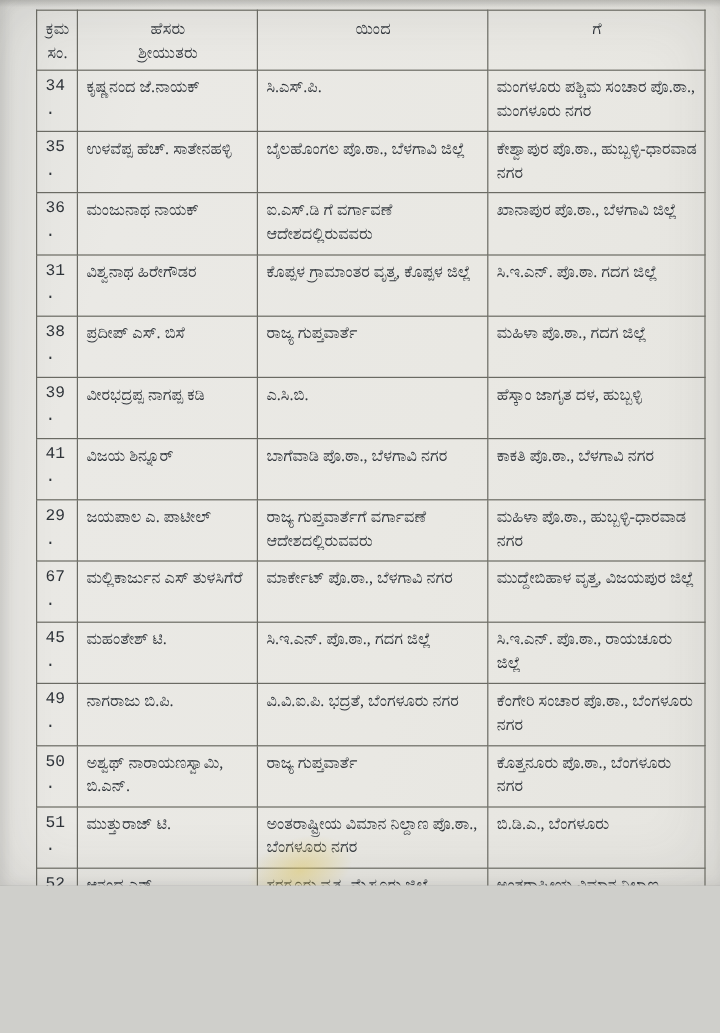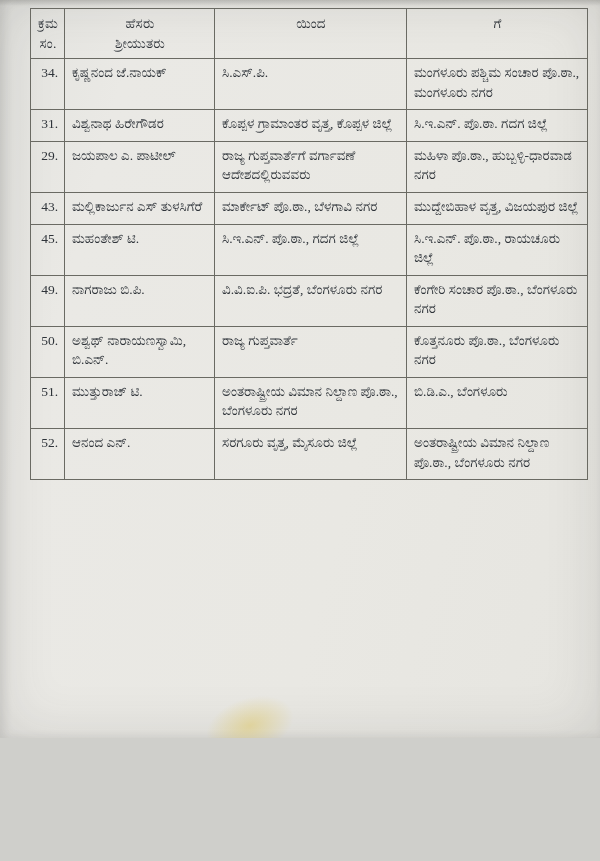--- a/index.html
+++ b/index.html
@@ -30,21 +30,21 @@
     line-height:1.45;
     font-weight:normal;
     word-wrap:break-word;
   }
   table.doc th{
     text-align:center;
     padding-top:5px;padding-bottom:5px;
     font-size:13.5px;
     letter-spacing:.2px;
   }
-  td.sl{ text-align:right; padding-left:2px;padding-right:2px; font-family:Liberation Serif, serif; }
+  td.sl{ text-align:left; padding-left:2px;padding-right:2px; font-family:Liberation Mono, monospace; }
   .hdr-line{display:block;}
   
   .smudge-yellow{
     position:absolute;left:205px;top:698px;width:90px;height:55px;
     background:radial-gradient(closest-side, rgba(222,198,95,.5), rgba(222,198,95,0));
     transform:rotate(-18deg);
     pointer-events:none;
   }
   .signature{
     position:absolute;left:222px;top:824px;width:150px;height:37px;
@@ -89,33 +89,63 @@
       </tr>
     </thead>
     <tbody>
         <tr>
       <td class="sl">34.</td>
       <td>ಕೃಷ್ಣನಂದ ಜೆ.ನಾಯಕ್</td>
       <td>ಸಿ.ಎಸ್.ಪಿ.</td>
       <td>ಮಂಗಳೂರು ಪಶ್ಚಿಮ ಸಂಚಾರ ಪೊ.ಠಾ., ಮಂಗಳೂರು ನಗರ</td>
     </tr>
         <tr>
+      <td class="sl">35.</td>
+      <td>ಉಳವೆಪ್ಪ ಹೆಚ್. ಸಾತೇನಹಳ್ಳಿ</td>
+      <td>ಬೈಲಹೊಂಗಲ ಪೊ.ಠಾ., ಬೆಳಗಾವಿ ಜಿಲ್ಲೆ</td>
+      <td>ಕೇಶ್ವಾಪುರ ಪೊ.ಠಾ., ಹುಬ್ಬಳ್ಳಿ-ಧಾರವಾಡ ನಗರ</td>
+    </tr>
+        <tr>
+      <td class="sl">36.</td>
+      <td>ಮಂಜುನಾಥ ನಾಯಕ್</td>
+      <td>ಐ.ಎಸ್.ಡಿ ಗೆ ವರ್ಗಾವಣೆ ಆದೇಶದಲ್ಲಿರುವವರು</td>
+      <td>ಖಾನಾಪುರ ಪೊ.ಠಾ., ಬೆಳಗಾವಿ ಜಿಲ್ಲೆ</td>
+    </tr>
+        <tr>
       <td class="sl">31.</td>
       <td>ವಿಶ್ವನಾಥ ಹಿರೇಗೌಡರ</td>
       <td>ಕೊಪ್ಪಳ ಗ್ರಾಮಾಂತರ ವೃತ್ತ, ಕೊಪ್ಪಳ ಜಿಲ್ಲೆ</td>
       <td>ಸಿ.ಇ.ಎನ್. ಪೊ.ಠಾ. ಗದಗ ಜಿಲ್ಲೆ</td>
+    </tr>
+        <tr>
+      <td class="sl">38.</td>
+      <td>ಪ್ರದೀಪ್ ಎಸ್. ಬಿಸೆ</td>
+      <td>ರಾಜ್ಯ ಗುಪ್ತವಾರ್ತೆ</td>
+      <td>ಮಹಿಳಾ ಪೊ.ಠಾ., ಗದಗ ಜಿಲ್ಲೆ</td>
+    </tr>
+        <tr>
+      <td class="sl">39.</td>
+      <td>ವೀರಭದ್ರಪ್ಪ ನಾಗಪ್ಪ ಕಡಿ</td>
+      <td>ಎ.ಸಿ.ಬಿ.</td>
+      <td>ಹೆಸ್ಕಾಂ ಜಾಗೃತ ದಳ, ಹುಬ್ಬಳ್ಳಿ</td>
+    </tr>
+        <tr>
+      <td class="sl">41.</td>
+      <td>ವಿಜಯ ಶಿನ್ನೂರ್</td>
+      <td>ಬಾಗೆವಾಡಿ ಪೊ.ಠಾ., ಬೆಳಗಾವಿ ನಗರ</td>
+      <td>ಕಾಕತಿ ಪೊ.ಠಾ., ಬೆಳಗಾವಿ ನಗರ</td>
     </tr>
         <tr>
       <td class="sl">29.</td>
       <td>ಜಯಪಾಲ ಎ. ಪಾಟೀಲ್</td>
       <td>ರಾಜ್ಯ ಗುಪ್ತವಾರ್ತೆಗೆ ವರ್ಗಾವಣೆ ಆದೇಶದಲ್ಲಿರುವವರು</td>
       <td>ಮಹಿಳಾ ಪೊ.ಠಾ., ಹುಬ್ಬಳ್ಳಿ-ಧಾರವಾಡ ನಗರ</td>
     </tr>
         <tr>
-      <td class="sl">43.</td>
+      <td class="sl">67.</td>
       <td>ಮಲ್ಲಿಕಾರ್ಜುನ ಎಸ್ ತುಳಸಿಗೆರೆ</td>
       <td>ಮಾರ್ಕೇಟ್ ಪೊ.ಠಾ., ಬೆಳಗಾವಿ ನಗರ</td>
       <td>ಮುದ್ದೇಬಿಹಾಳ ವೃತ್ತ, ವಿಜಯಪುರ ಜಿಲ್ಲೆ</td>
     </tr>
         <tr>
       <td class="sl">45.</td>
       <td>ಮಹಂತೇಶ್ ಟಿ.</td>
       <td>ಸಿ.ಇ.ಎನ್. ಪೊ.ಠಾ., ಗದಗ ಜಿಲ್ಲೆ</td>
       <td>ಸಿ.ಇ.ಎನ್. ಪೊ.ಠಾ., ರಾಯಚೂರು ಜಿಲ್ಲೆ</td>
     </tr>

